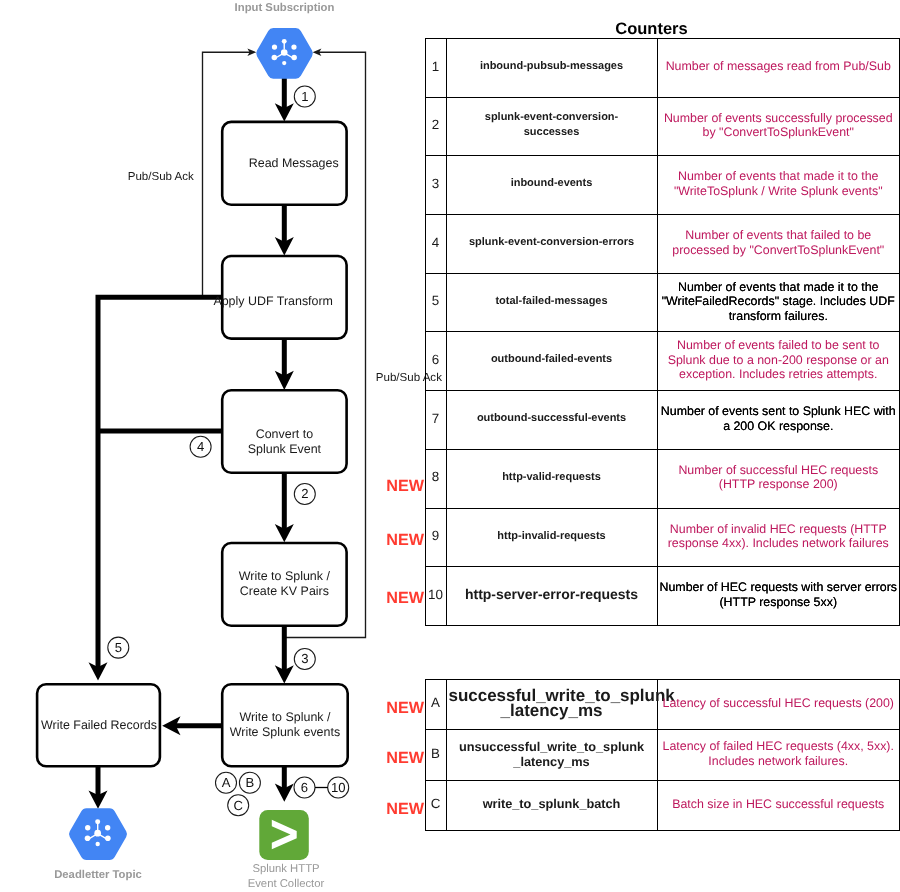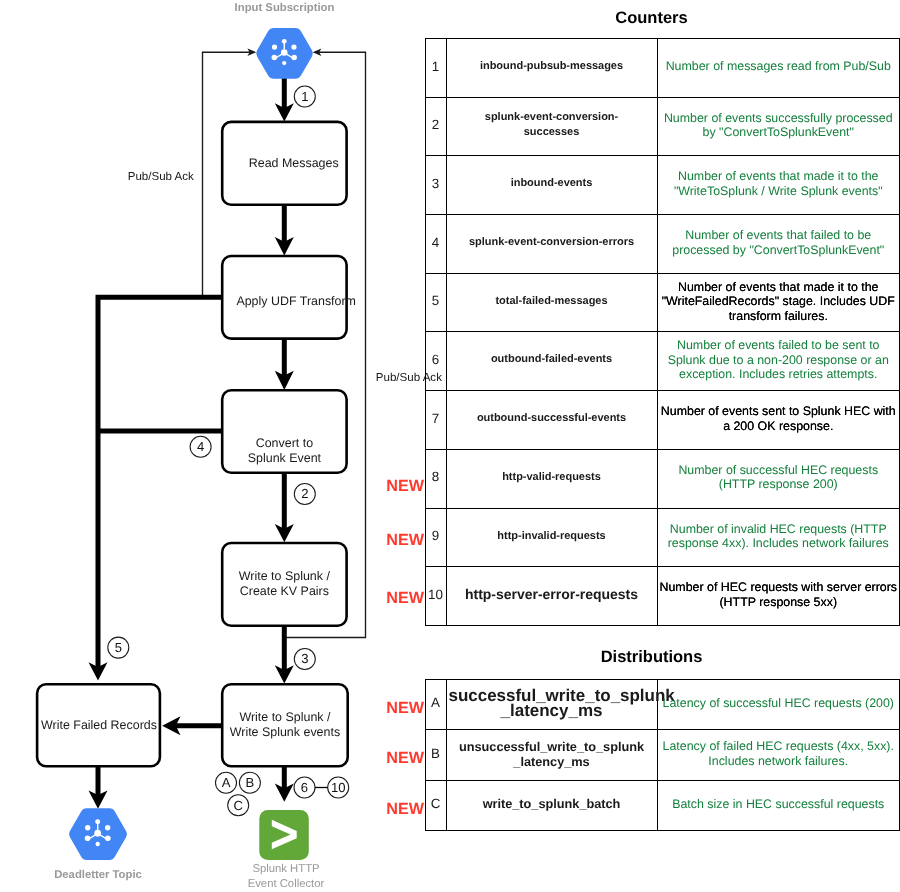--- a/index.html
+++ b/index.html
@@ -10,32 +10,32 @@
        text-rendering:geometricPrecision;}
   #flow{position:absolute;left:0;top:0;width:420px;height:892px;margin-left:35px;}
   #flow svg{position:absolute;left:0;top:0;}
   #tables{position:absolute;left:0;top:0;width:900px;height:892px;}
   .flab,.ntext,.elab,.mtext{position:absolute;}
   .ntext{display:flex;align-items:center;justify-content:center;text-align:center;
          font-size:12.45px;line-height:14.9px;color:#1a1a1a;}
   .elab{font-size:11.55px;color:#1a1a1a;line-height:14px;}
   .mtext{width:21px;height:21px;display:flex;align-items:center;justify-content:center;
          font-size:13.1px;color:#111;line-height:1;}
-  .tbl-title{position:absolute;text-align:center;font-weight:bold;font-size:16.5px;color:#000;}
+  .tbl-title{position:absolute;text-align:center;font-weight:bold;font-size:16.5px;color:#000;margin-top:11px;}
   table.mtbl{position:absolute;border-collapse:collapse;table-layout:fixed;
              border:1.6px solid #000;}
   table.mtbl td{border:1.1px solid #000;padding:0 2px 2.6px;vertical-align:middle;
                 box-sizing:border-box;overflow:visible;}
   td.cnum{width:21px;font-size:13.4px;text-align:center;padding:0.4px 0 1.2px;
           color:#1a1a1a;line-height:16px;}
   td.dnum{width:21px;}
   td.cname{width:211px;font-weight:bold;font-size:11px;text-align:center;line-height:15.1px;
            white-space:nowrap;color:#1a1a1a;letter-spacing:-0.02px;}
   td.cdesc{width:242.5px;font-size:12.4px;text-align:center;line-height:14.5px;
-           white-space:nowrap;color:#15803d;}
+           white-space:nowrap;color:#be185d;}
   table.mtbl{box-sizing:border-box;}
   td.cdesc.b{color:#000;text-shadow:0 0 0.42px #000;}
   .newbadge{position:absolute;left:386.3px;width:40px;text-align:left;color:#ff3b30;
             font-weight:bold;font-size:16.2px;line-height:18px;letter-spacing:0px;}
 </style>
 </head>
 <body>
 
 <div id="flow">
 <svg width="420" height="892" viewBox="0 0 420 892" xmlns="http://www.w3.org/2000/svg">
@@ -142,24 +142,24 @@
     <rect x="224.3" y="810.0" width="49.5" height="49.9" rx="8.5" ry="8.5" fill="#61a838"></rect>
     <path d="M236.8,819.8 L236.8,826.3 L255.5,834.6 L236.8,842.8 L236.8,849.2 L261.7,838.2 L261.7,830.9 Z" fill="#ffffff"></path>
   </g>
 </svg>
 
 <div class="flab" style="left:187px;top:1.5px;width:125px;text-align:center;font-weight:bold;font-size:11.3px;color:#999999;">Input Subscription</div>
 
 <div class="ntext" style="left:187.2px;top:121.9px;width:143px;height:82.8px;">
       <span>Read Messages</span>
     </div>
-<div class="ntext" style="left:192px;top:256px;width:138.4px;height:91px;">
+<div class="ntext" style="left:169px;top:256px;width:138.4px;height:91px;">
       <span>Apply UDF Transform</span>
     </div>
-<div class="ntext" style="left:187.2px;top:410px;width:124.4px;height:82.5px;">
+<div class="ntext" style="left:187.2px;top:401px;width:124.4px;height:82.5px;">
       <span>Convert to<br>Splunk Event</span>
     </div>
 <div class="ntext" style="left:184.2px;top:543px;width:130.4px;height:82.8px;">
       <span>Write to Splunk /<br>Create KV Pairs</span>
     </div>
 <div class="ntext" style="left:182.2px;top:684.2px;width:135.5px;height:82px;">
       <span>Write to Splunk /<br>Write Splunk events</span>
     </div>
 <div class="ntext" style="left:-1px;top:684.2px;width:130px;height:82px;white-space:nowrap;">
       <span>Write Failed Records</span>
@@ -235,21 +235,20 @@
           <td class="cdesc">Number of invalid HEC requests (HTTP<br>response 4xx). Includes network failures</td>
         </tr>
         <tr style="height: 58.7px;">
           <td class="cnum">10</td>
           <td class="cname" style="font-size: 14px;">http-server-error-requests</td>
           <td class="cdesc b">Number of HEC requests with server errors<br>(HTTP response 5xx)</td>
         </tr>
       </tbody>
   </table>
 
-  <div class="tbl-title" style="left:414px;top:648px;width:475px;">Distributions</div>
 
   <table class="mtbl" id="dist-table" style="left:424.5px;top:679px;width:474.5px;">
     <tbody id="dist-body">
         <tr style="height: 50.3px;">
           <td class="cnum dnum">A</td>
           <td class="cname" style="font-size: 17px;">successful_write_to_splunk<br>_latency_ms</td>
           <td class="cdesc">Latency of successful HEC requests (200)</td>
         </tr>
         <tr style="height: 50.3px;">
           <td class="cnum dnum">B</td>

